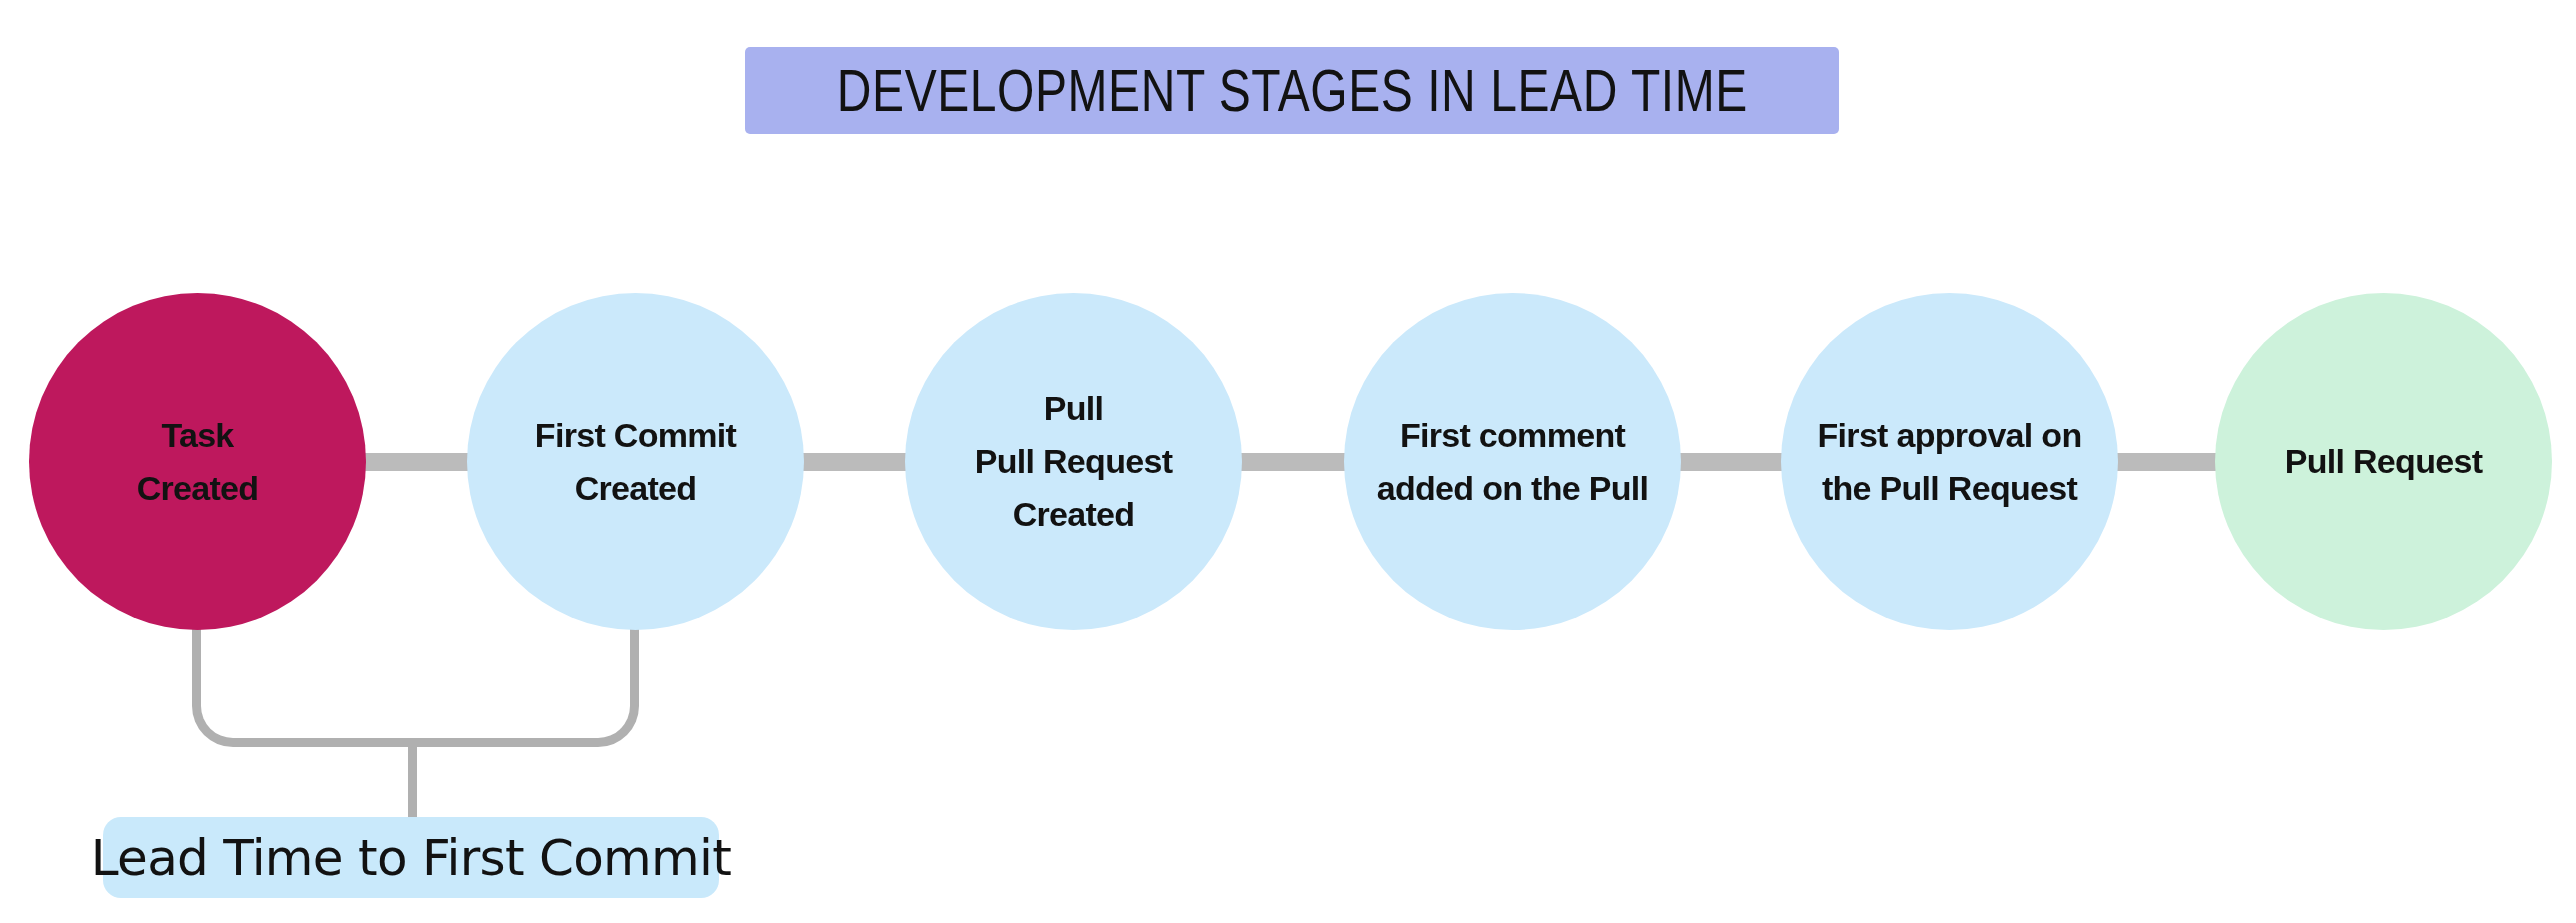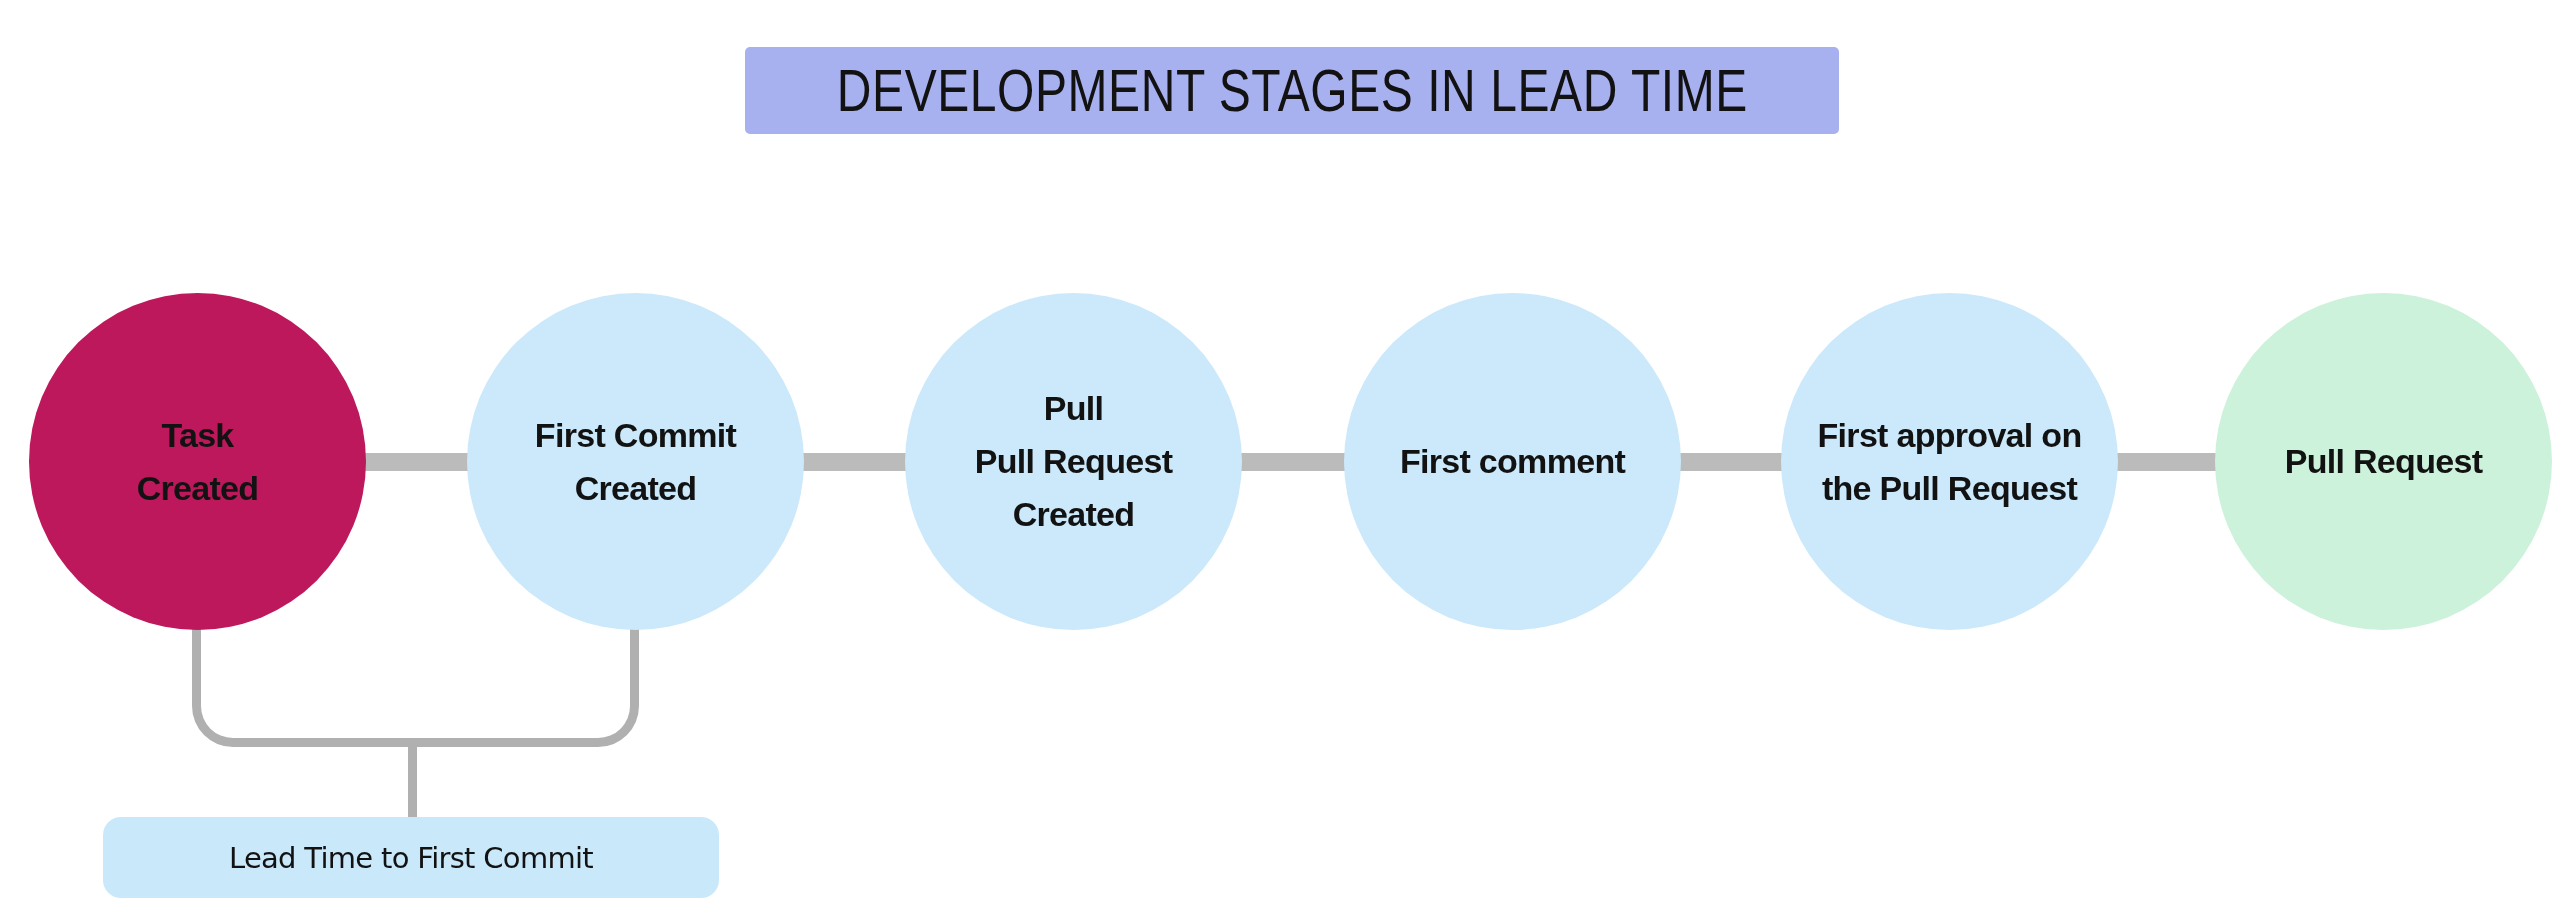--- a/index.html
+++ b/index.html
@@ -123,21 +123,21 @@
     height: 81px;
     background: #c9e9fb;
     border-radius: 18px;
     display: flex;
     align-items: center;
     justify-content: center;
     z-index: 1;
   }
   .annotation-text {
     font-family: "DejaVu Sans", sans-serif;
-    font-size: 29px;
+    font-size: 50px;
     font-weight: 400;
     letter-spacing: -0.7px;
     white-space: nowrap;
     color: #121212;
   }
 </style>
 </head>
 <body>
 
 <div class="canvas">
@@ -173,20 +173,21 @@
     <div class="stage-label">
       <span class="ln">Pull</span>
       <span class="ln">Pull Request</span>
       <span class="ln">Created</span>
     </div>
   </div>
 
   <div class="stage s4 fill-mid">
     <div class="stage-label">
       <span class="ln">First comment</span>
+      <span class="ln">added on the Pull</span>
     </div>
   </div>
 
   <div class="stage s5 fill-mid">
     <div class="stage-label">
       <span class="ln">First approval on</span>
       <span class="ln">the Pull Request</span>
     </div>
   </div>
 

